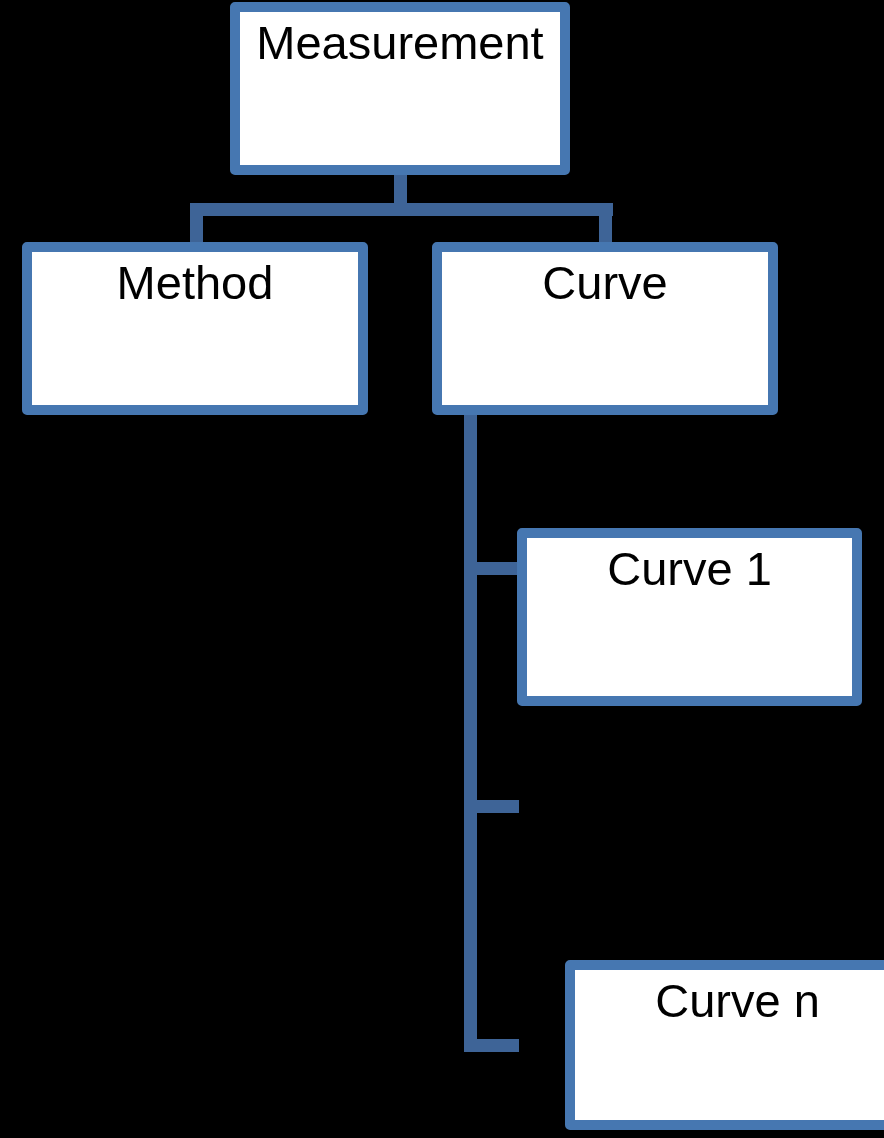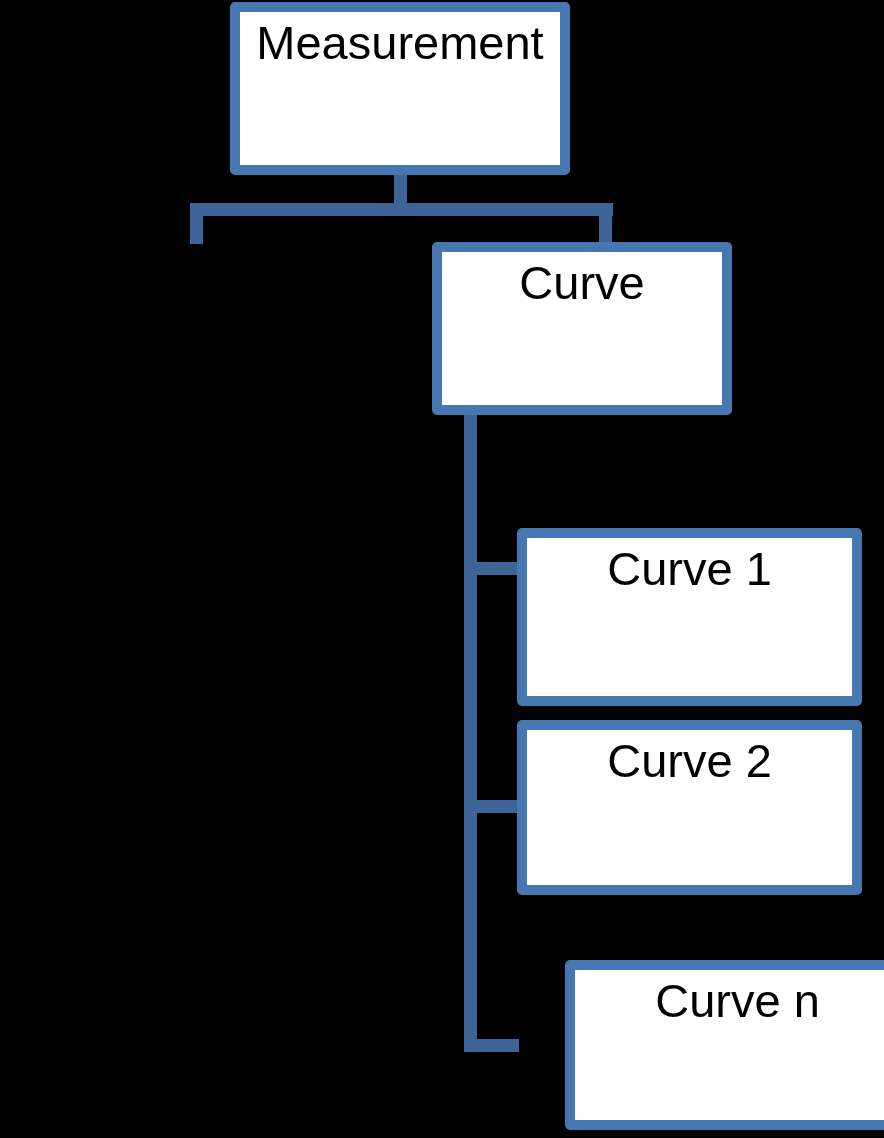--- a/index.html
+++ b/index.html
@@ -31,21 +31,21 @@
     line-height: 1.3;
     white-space: nowrap;
   }
   .seg {
     position: absolute;
     background: var(--connector, #3e6497);
   }
   
   #n-measurement { left: 230px; top: 2px;   width: 340px; height: 173px; }
   #n-method      { left: 22px;  top: 242px; width: 346px; height: 173px; }
-  #n-arraylist   { left: 432px; top: 242px; width: 300px; height: 173px; }
+  #n-arraylist   { left: 432px; top: 242px; width: 346px; height: 173px; }
   #n-curve1      { left: 517px; top: 480px; width: 345px; height: 178px; margin-top: 48px; }
   #n-curve2      { left: 517px; top: 720px; width: 345px; height: 175px; }
   #n-curven      { left: 517px; top: 960px; width: 345px; height: 170px; margin-left: 48px; }
   
   #c-stub       { left: 394px; top: 175px; width: 13px;  height: 30px; }
   #c-horiz      { left: 190px; top: 203px; width: 423px; height: 13px; }
   #c-drop-left  { left: 190px; top: 212px; width: 13px;  height: 32px; }
   #c-drop-right { left: 599px; top: 212px; width: 13px;  height: 32px; }
   #c-trunk      { left: 464px; top: 412px; width: 13px;  height: 640px; }
   #c-spur1      { left: 464px; top: 562px; width: 55px;  height: 13px; }
@@ -63,30 +63,30 @@
   <div class="seg" id="c-drop-right"></div>
   <div class="seg" id="c-trunk"></div>
   <div class="seg" id="c-spur1"></div>
   <div class="seg" id="c-spur2"></div>
   <div class="seg" id="c-spurn"></div>
 
   <div class="node" id="n-measurement">
     <span>Measurement</span>
   </div>
 
+  <div class="node" id="n-method">
+    <span>Method</span>
+  </div>
 
   <div class="node" id="n-arraylist">
     <span>Curve</span>
   </div>
 
   <div class="node" id="n-curve1">
     <span>Curve 1</span>
   </div>
 
-  <div class="node" id="n-curve2">
-    <span>Curve 2</span>
-  </div>
 
   <div class="node" id="n-curven">
     <span>Curve n</span>
   </div>
 
 </div>
 
 </body></html>

